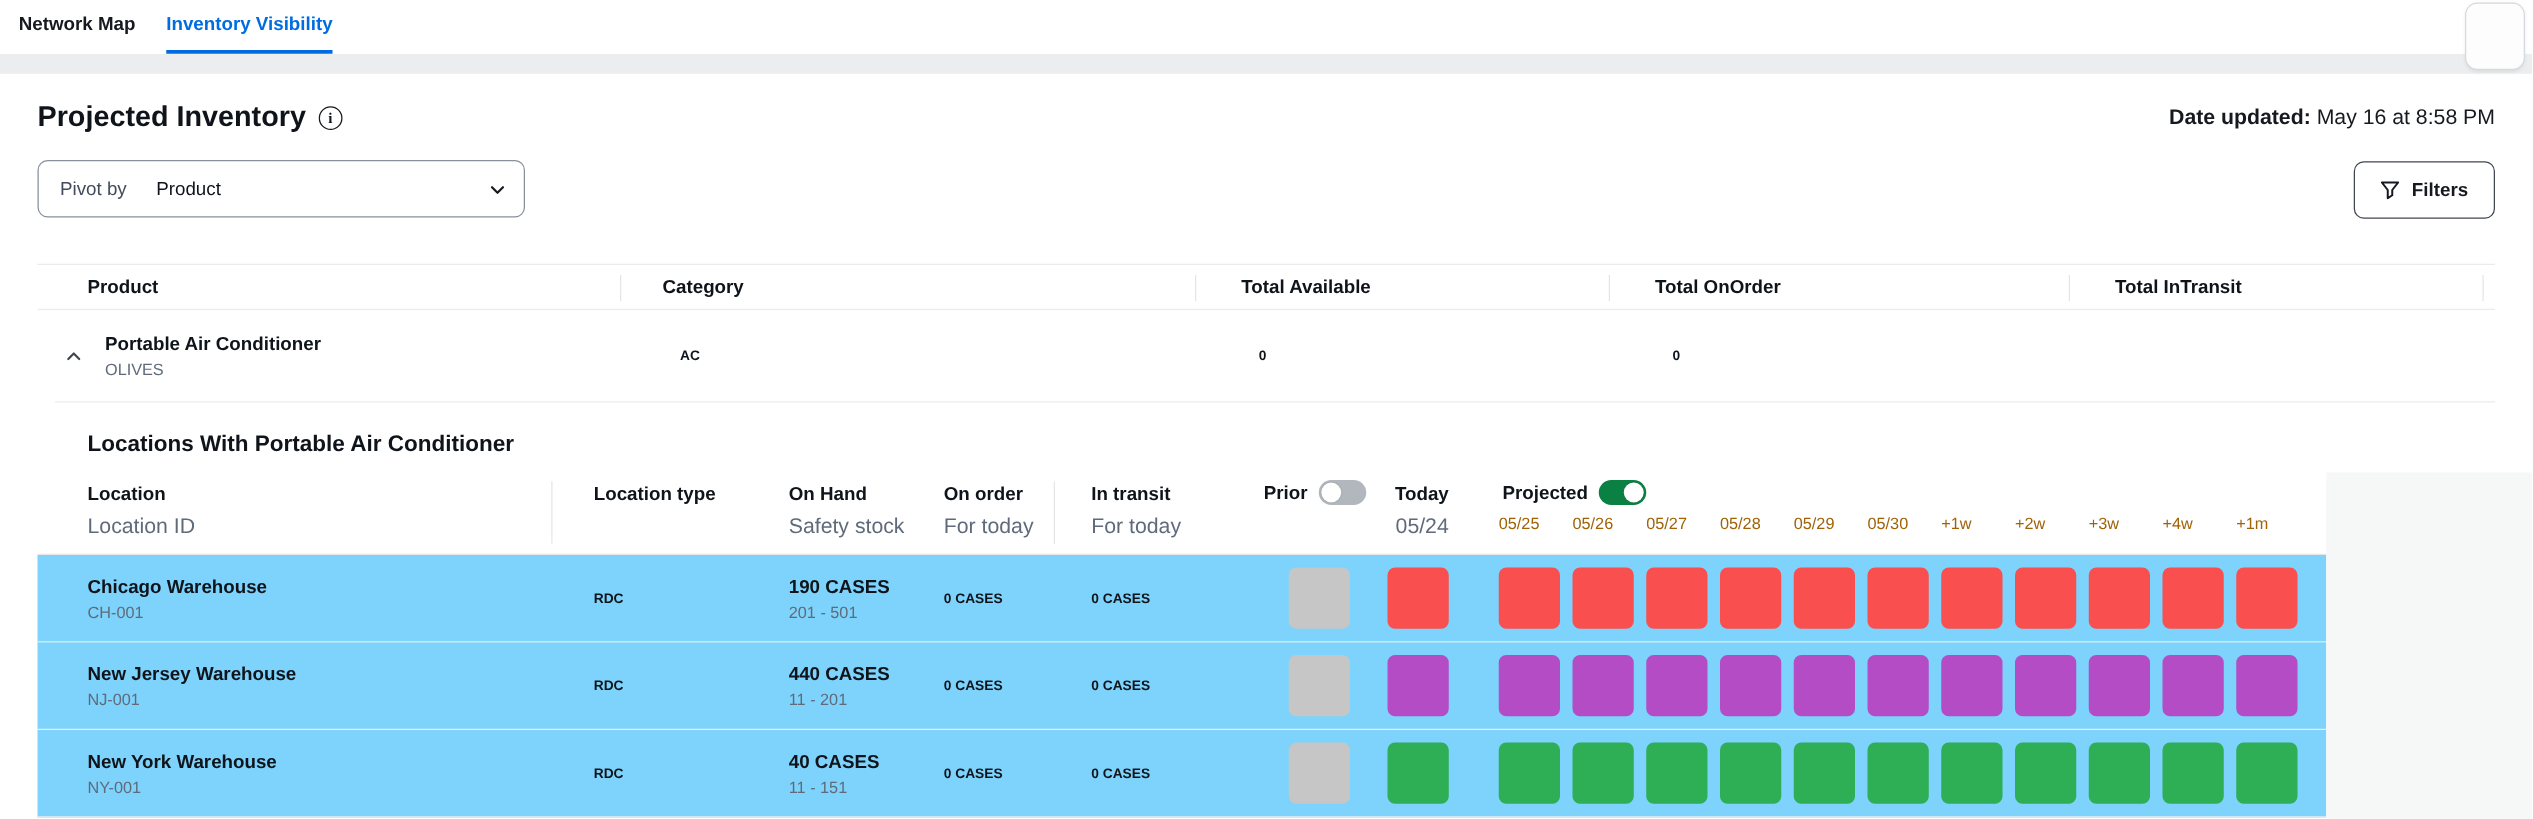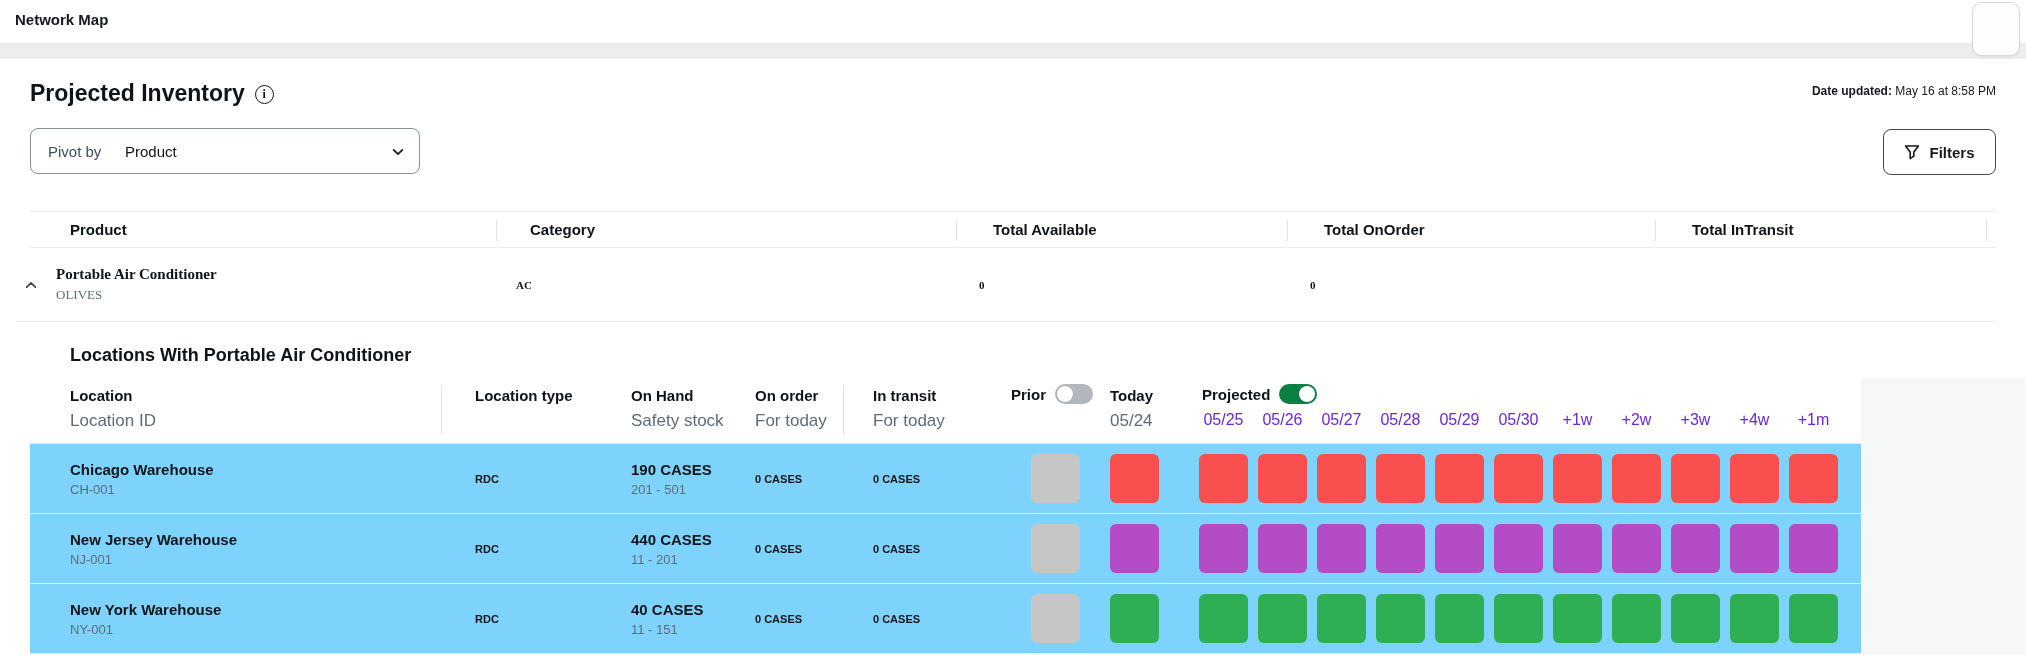--- a/index.html
+++ b/index.html
@@ -11,74 +11,75 @@
   .tab { position:absolute; top:0; height:43px; line-height:40px; font-size:15px; font-weight:700; color:#16191f; cursor:pointer; }
   .tab-inactive { left:15px; }
   .tab-active { left:133px; color:#006ce0; border-bottom:3px solid #006ce0; }
   .strip { position:absolute; top:43px; left:0; right:0; height:16px; background:#ebedee; }
   .float-widget { position:absolute; top:2px; right:6px; width:48px; height:54px; background:#fdfdfd; border:1px solid #d6dade; border-radius:10px; box-shadow:0 1px 3px rgba(0,0,0,.07); z-index:4; }
 
   
   .page-title-row { position:absolute; top:80px; left:30px; right:30px; height:30px; }
   .page-title { display:inline-block; font-size:23px; font-weight:700; color:#0f141a; }
   .info-icon { display:inline-block; vertical-align:3px; margin-left:10px; width:19px; height:19px; border:1.6px solid #16191f; border-radius:50%; font-size:12px; font-weight:700; line-height:16px; text-align:center; cursor:pointer; font-family:"Liberation Serif", serif; }
-  .date-updated { position:absolute; right:0; top:4px; font-size:12px; color:#16191f; }
+  .date-updated { position:absolute; right:0; top:4px; font-size:17px; color:#16191f; }
   .date-updated b { font-weight:700; }
   .date-updated span { font-weight:400; }
 
   
   .pivot { position:absolute; top:128px; left:30px; width:390px; height:46px; border:1px solid #87909b; border-radius:8px; background:#fff; cursor:pointer; }
   .pivot-label { position:absolute; left:17px; top:14px; font-size:15px; color:#414d5c; }
   .pivot-value { position:absolute; left:94px; top:14px; font-size:15px; color:#0f141a; }
   .pivot-caret { position:absolute; right:14px; top:16px; }
   .filters-btn { position:absolute; top:129px; right:30px; width:113px; height:46px; border:1px solid #424650; border-radius:8px; background:#fff; font-family:"Liberation Sans",sans-serif; font-size:15px; font-weight:700; color:#16191f; cursor:pointer; display:flex; align-items:center; justify-content:center; gap:9px; }
 
   
   .pt-head { position:absolute; top:211px; left:30px; right:30px; height:37px; border-top:1px solid #e9ebed; border-bottom:1px solid #e9ebed; }
   .pt-head .h { position:absolute; top:0; line-height:36px; font-size:15px; font-weight:700; color:#0f141a; }
   .vsep { position:absolute; width:1px; background:#e3e6e9; }
   .pt-head .vsep { top:8px; height:21px; }
-  .pt-row { position:absolute; top:248px; left:16px; right:30px; height:74px; border-bottom:1px solid #ececec;font-family:Liberation Serif, serif; }
+  .pt-row { position:absolute; top:248px; left:44px; right:30px; height:74px; border-bottom:1px solid #ececec; }
   .expand-btn { position:absolute; left:8px; top:26px; width:22px; height:22px; background:none; border:none; cursor:pointer; }
   .two-line { position:absolute; top:0; height:100%; display:flex; flex-direction:column; justify-content:center; gap:4px; }
   .b { font-size:15px; font-weight:700; color:#0f141a; }
   .sub { font-size:13px; color:#5f6b7a; }
   .cell-mid { position:absolute; top:0; height:100%; display:flex; align-items:center; font-size:11px; font-weight:700; color:#0f141a; }
 
   
   .section-title { position:absolute; top:345px; left:70px; font-size:18px; font-weight:700; color:#0f141a; }
   .lt-head { position:absolute; top:378px; left:30px; width:1831px; height:66px; border-bottom:1px solid #e4e7ea; }
   .lt-head .h1 { position:absolute; top:9px; font-size:15px; font-weight:700; color:#0f141a; }
   .lt-head .h2 { position:absolute; top:33px; font-size:17px; color:#5f6b7a; }
   .lt-head .vsep { top:7px; height:50px; }
-  .center49 { width:49px; text-align:left; }
+  .center49 { width:49px; text-align:right; }
   .group { position:absolute; top:6px; display:flex; align-items:center; gap:9px; }
   .group .glabel { font-size:15px; font-weight:700; color:#0f141a; }
   .toggle { display:inline-block; position:relative; width:38px; height:20px; border-radius:10px; cursor:pointer; flex:0 0 auto; }
   .knob { position:absolute; top:2px; left:2px; width:16px; height:16px; border-radius:50%; background:#fff; box-shadow:0 0 1px rgba(0,0,0,.3); }
   .knob-right { left:auto; right:2px; }
   .dates { position:absolute; left:1169px; top:33px; display:flex; gap:10px; }
-  .dates span { width:49px; text-align:center; font-size:16px; color:#6d28d9; }
+  .dates span { width:49px; text-align:left; font-size:13px; color:#a16207; }
 
   .lt-rows { position:absolute; top:444px; left:30px; width:1831px; bottom:0; }
   .lrow { position:absolute; left:0; width:100%; height:70px; border-bottom:1px solid #ececec; background:#7dd3fc; }
   .boxes { position:absolute; left:1001px; top:10px; display:flex; gap:10px; align-items:center; }
   .box { width:49px; height:49px; border-radius:6px; flex:0 0 auto; cursor:pointer; }
   .spacer { flex:0 0 auto; height:1px; }
   .right-gray { position:absolute; left:1861px; right:0; top:378px; bottom:0; background:#f6f7f7; }
 
   svg { display:block; }
 </style>
 </head>
 <body>
 
 <div class="app">
 
   <div class="tabbar">
     <div class="tab tab-inactive">Network Map</div>
+    <div class="tab tab-active">Inventory Visibility</div>
   </div>
   <div class="strip"></div>
   <div class="float-widget"></div>
 
   <div class="page-title-row">
     <span class="page-title">Projected Inventory</span><span class="info-icon">i</span>
     <div class="date-updated">
       <b>Date updated:</b>&nbsp;<span>May 16 at 8:58 PM</span>
     </div>
   </div>

